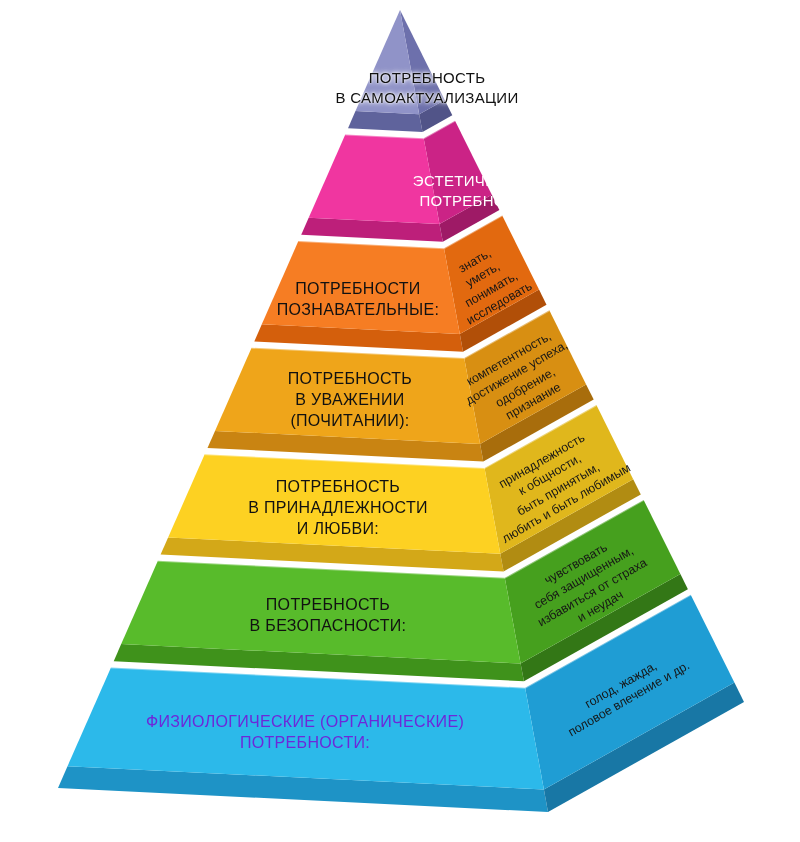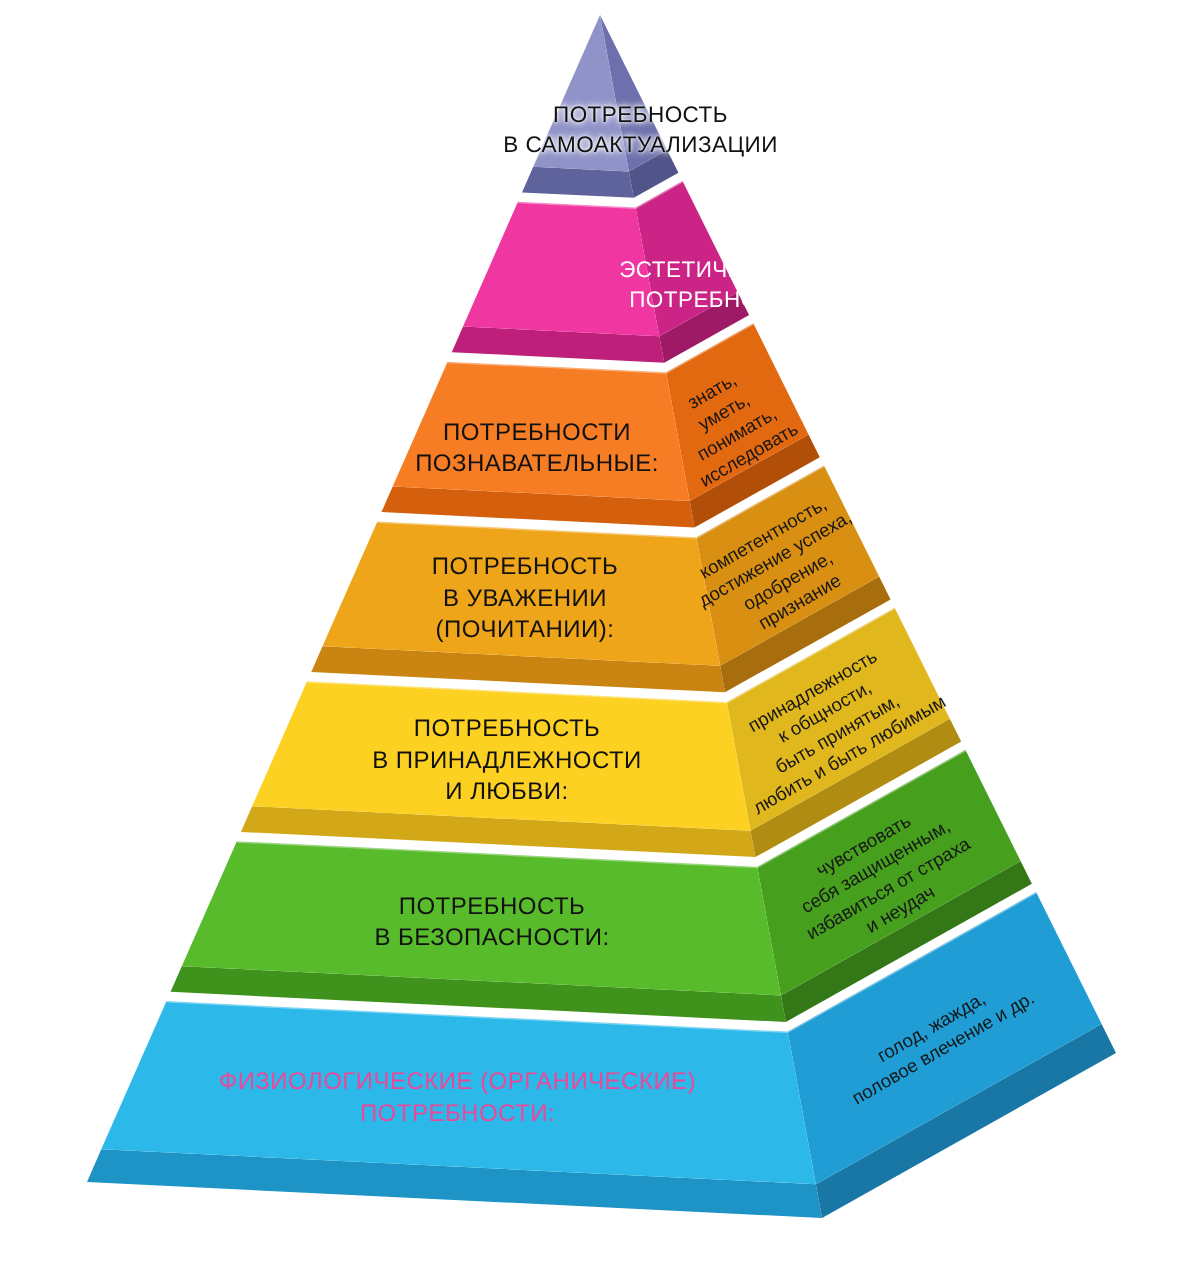--- a/index.html
+++ b/index.html
@@ -107,21 +107,21 @@
 В УВАЖЕНИИ
 (ПОЧИТАНИИ):</div>
 
     <div class="front-label" style="left: 338px; top: 508px; color: rgb(17, 17, 17);">ПОТРЕБНОСТЬ
 В ПРИНАДЛЕЖНОСТИ
 И ЛЮБВИ:</div>
 
     <div class="front-label" style="left: 328px; top: 616px; color: rgb(17, 17, 17);">ПОТРЕБНОСТЬ
 В БЕЗОПАСНОСТИ:</div>
 
-    <div class="front-label" style="left: 305px; top: 733px; color: #ec4899;">ФИЗИОЛОГИЧЕСКИЕ (ОРГАНИЧЕСКИЕ)
+    <div class="front-label" style="left: 305px; top: 733px; color: #6d28d9;">ФИЗИОЛОГИЧЕСКИЕ (ОРГАНИЧЕСКИЕ)
 ПОТРЕБНОСТИ:</div>
 
     <div class="side-label" style="left:487px;top:282px;">знать,
 уметь,
 понимать,
 исследовать</div>
 
     <div class="side-label" style="left:521px;top:380px;">компетентность,
 достижение успеха,
 одобрение,

